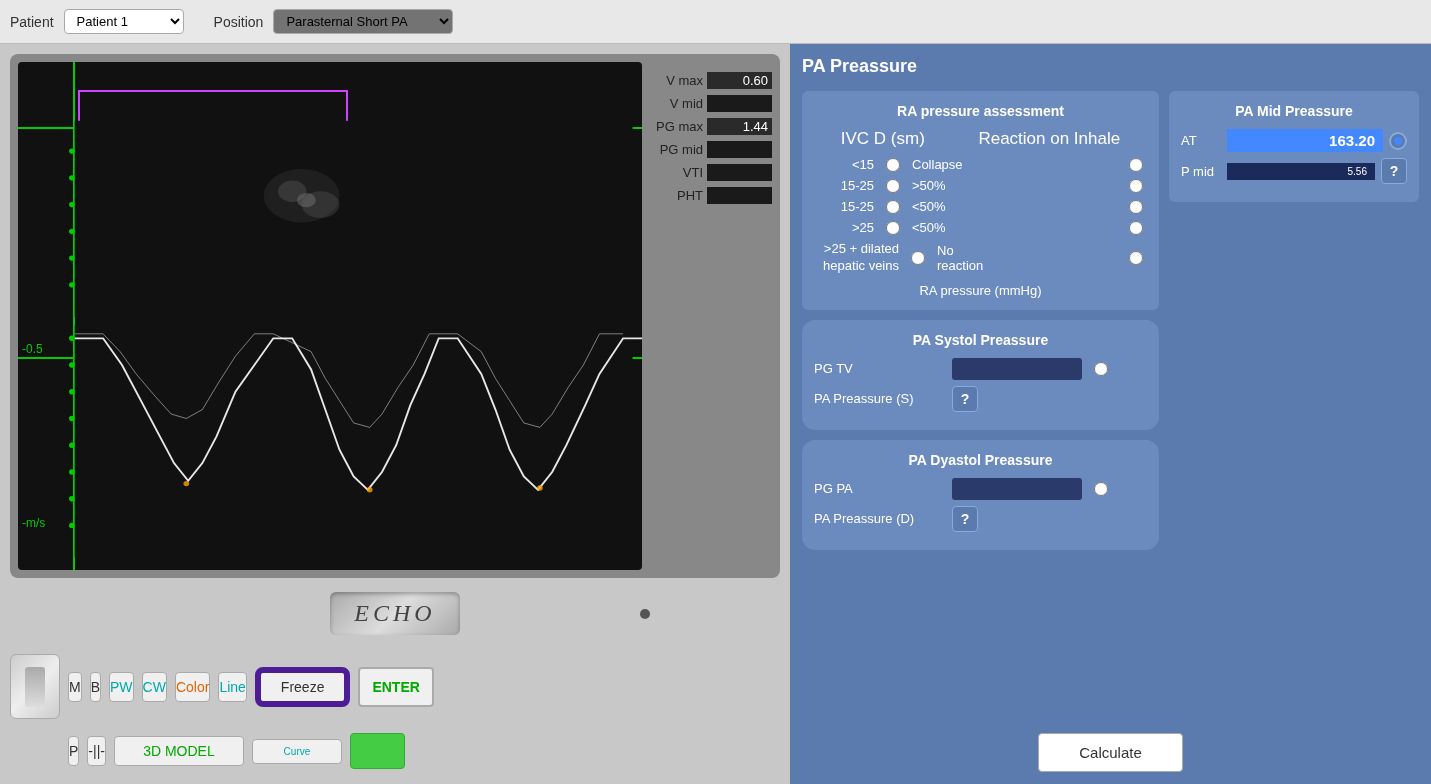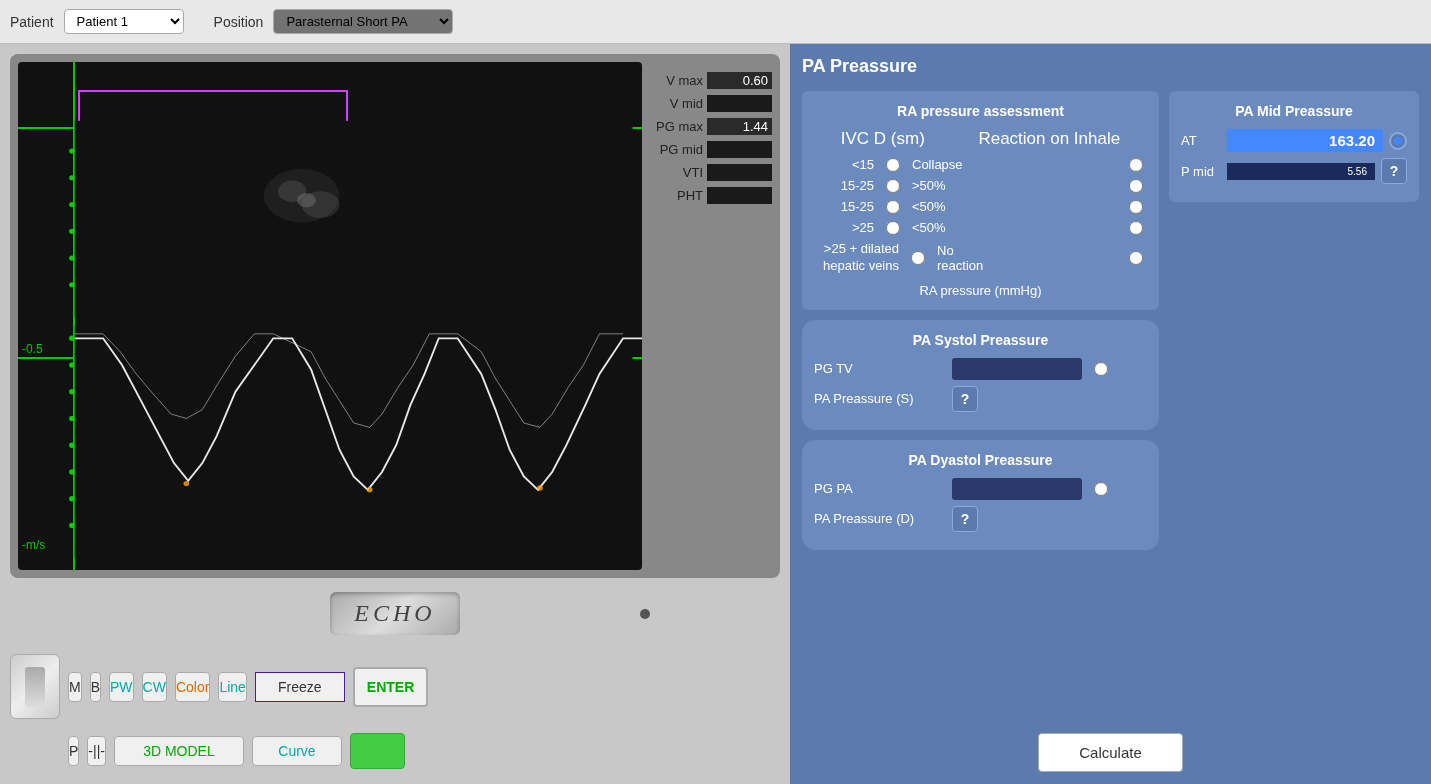--- a/index.html
+++ b/index.html
@@ -148,21 +148,21 @@
     }
     .scale-label-05 {
       position: absolute;
       top: 280px;
       left: 4px;
       color: #00cc00;
       font-size: 12px;
     }
     .scale-label-ms {
       position: absolute;
-      bottom: 18px;
+      bottom: 40px;
       left: 4px;
       color: #00cc00;
       font-size: 12px;
     }
     
     .waveform-svg {
       position: absolute;
       top: 0; left: 0;
       width: 100%; height: 100%;
     }
@@ -258,22 +258,22 @@
       padding: 6px 0;
       font-size: 14px;
       cursor: pointer;
       text-align: center;
       color: #333;
     }
     .ctrl-btn.cyan { color: #00aaaa; }
     .ctrl-btn.orange { color: #dd6600; }
     .btn-wide {
       background: #f0f0f0;
-      border: 1px solid #4c1d95;
-      border-radius: 0;
+      border: 6px solid #4c1d95;
+      border-radius: 8px;
       padding: 6px 20px;
       font-size: 14px;
       cursor: pointer;
       color: #00aaaa;
       text-align: center;
       min-width: 90px;
     }
     .btn-wide.freeze { color: #333; }
     .btn-3d {
       background: #f0f0f0;
@@ -284,21 +284,21 @@
       cursor: pointer;
       color: #00aa00;
       text-align: center;
       min-width: 130px;
     }
     .btn-curve {
       background: #f0f0f0;
       border: 1px solid #aaa;
       border-radius: 4px;
       padding: 6px 10px;
-      font-size: 14px;
+      font-size: 10px;
       cursor: pointer;
       color: #00aaaa;
       text-align: center;
       min-width: 90px;
     }
     .btn-green-square {
       background: #44cc44;
       border: 1px solid #33aa33;
       border-radius: 4px;
       width: 55px;

